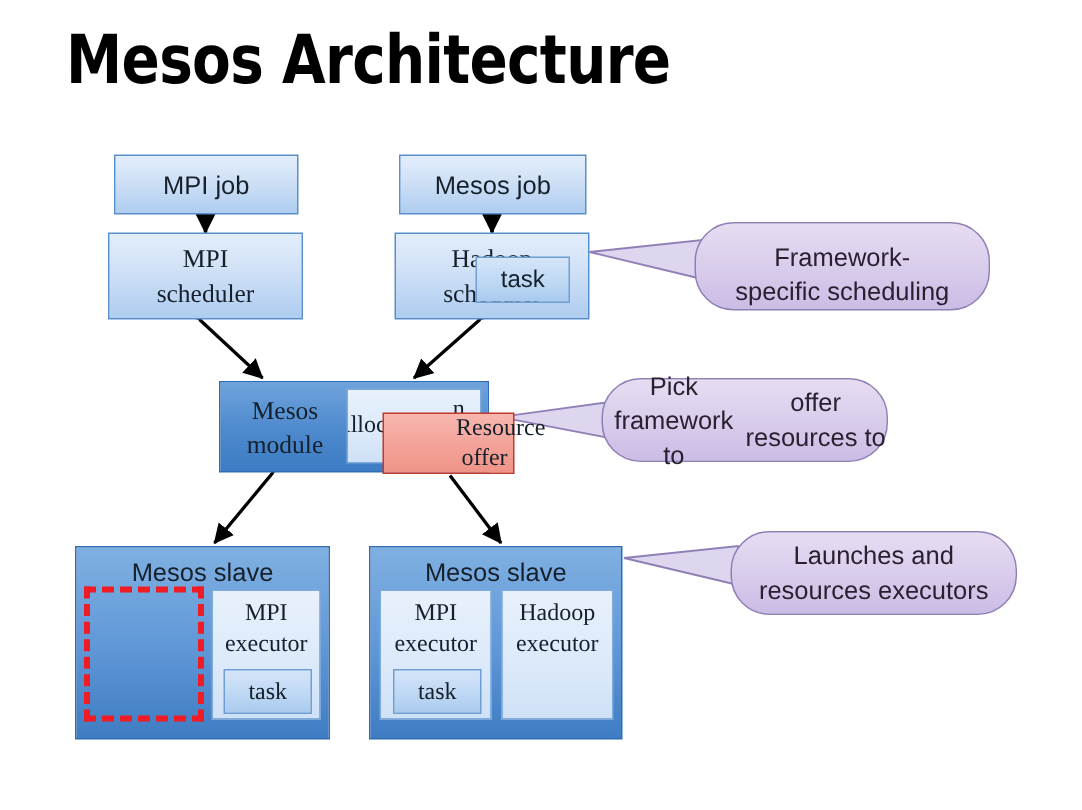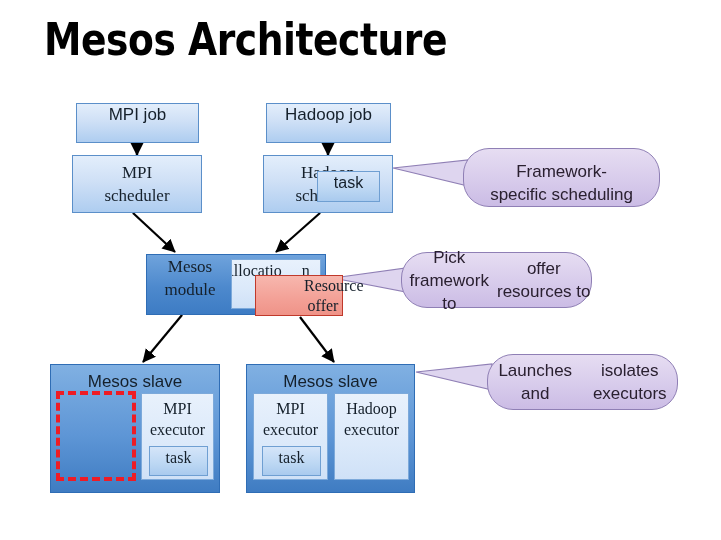--- a/index.html
+++ b/index.html
@@ -16,21 +16,21 @@
     font-size:45px;line-height:56px;font-weight:bold;
     letter-spacing:-0.5px;
     font-family:"DejaVu Sans Condensed","Liberation Sans",sans-serif;
     color:#000;white-space:nowrap;
     transform:scaleX(0.93);transform-origin:left top;
   }
 
   
   .box{
     position:absolute;box-sizing:border-box;
-    display:flex;justify-content:center;
+    display:flex;align-items:center;justify-content:center;
     text-align:center;font-size:17px;line-height:21px;
     color:#15202b;
   }
   
   .b-light{
     border:1px solid #5b8fc9;
     background:linear-gradient(to bottom,#e3eefb 0%,#cfe0f6 45%,#aecdf0 100%);
   }
   .b-light2{
     border:1px solid #6f9fd2;
@@ -104,21 +104,21 @@
     <line x1="182" y1="315" x2="143" y2="362" stroke="#000" stroke-width="2.2" marker-start="url(#ah2)" marker-end="url(#ah)"></line>
 
     <line x1="300" y1="317" x2="334" y2="362" stroke="#000" stroke-width="2.2" marker-end="url(#ah)"></line>
   </svg>
 
   <div class="box b-light" style="left:76px;top:103px;width:123px;height:40px;">
     <span class="lbl">MPI job</span>
   </div>
 
   <div class="box b-light" style="left:266px;top:103px;width:125px;height:40px;">
-    <span class="lbl">Hadoop job</span>
+    <span class="lbl">Mesos job</span>
   </div>
 
   <div class="box b-light two-line" style="left:72px;top:155px;width:130px;height:58px;flex-direction:column;">
     <span class="lbl">MPI</span>
     <span class="lbl">scheduler</span>
   </div>
 
   <div class="box b-light two-line" style="left:263px;top:155px;width:130px;height:58px;flex-direction:column;">
     <span class="lbl">Hadoop</span>
     <span class="lbl">scheduler</span>
@@ -184,18 +184,18 @@
   <div class="callout" style="left:463px;top:148px;width:197px;height:59px;flex-direction:column;justify-content:flex-end;">
     <span class="lbl">Framework-</span>
     <span class="lbl">specific scheduling</span>
   </div>
 
   <div class="callout" style="left:401px;top:252px;width:191px;height:56px;flex-direction:row;">
     <span class="lbl">Pick framework to</span>
     <span class="lbl">offer resources to</span>
   </div>
 
-  <div class="callout" style="left:487px;top:354px;width:191px;height:56px;flex-direction:row;">
+  <div class="callout" style="left:487px;top:354px;width:191px;height:56px;flex-direction:column;">
     <span class="lbl">Launches and</span>
-    <span class="lbl">isolates executors</span>
+    <span class="lbl">resources executors</span>
   </div>
 
 </div>
 
 </body></html>

